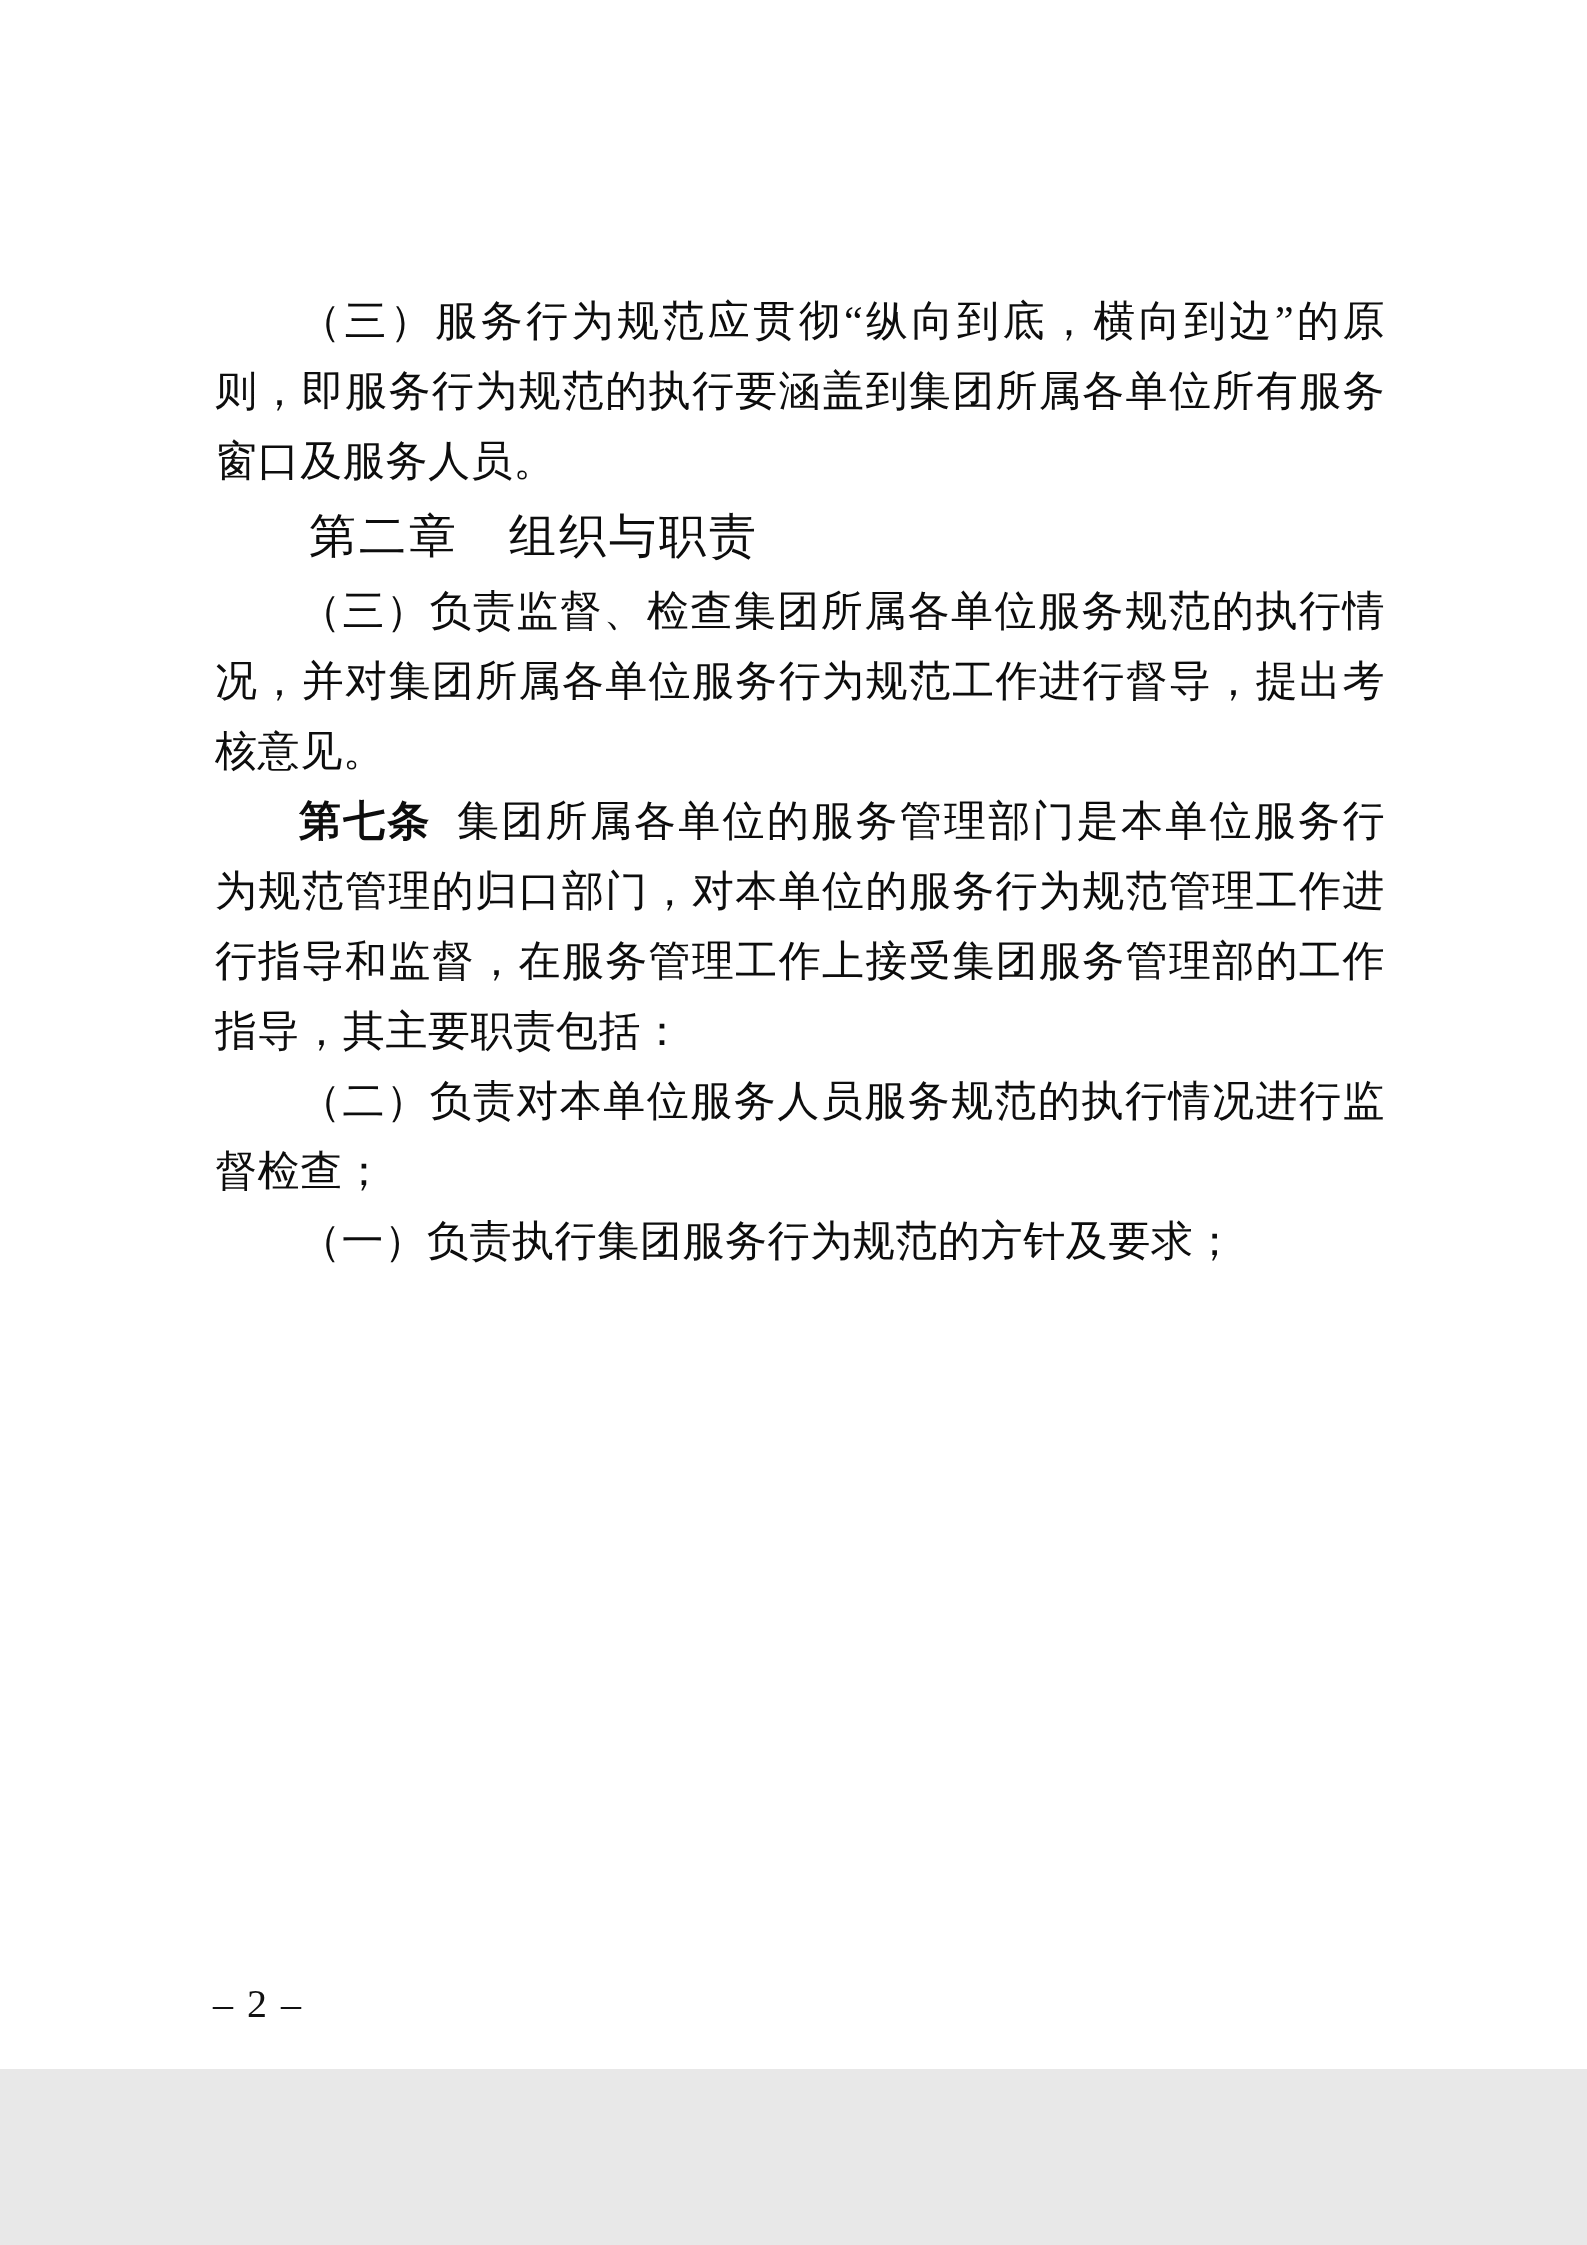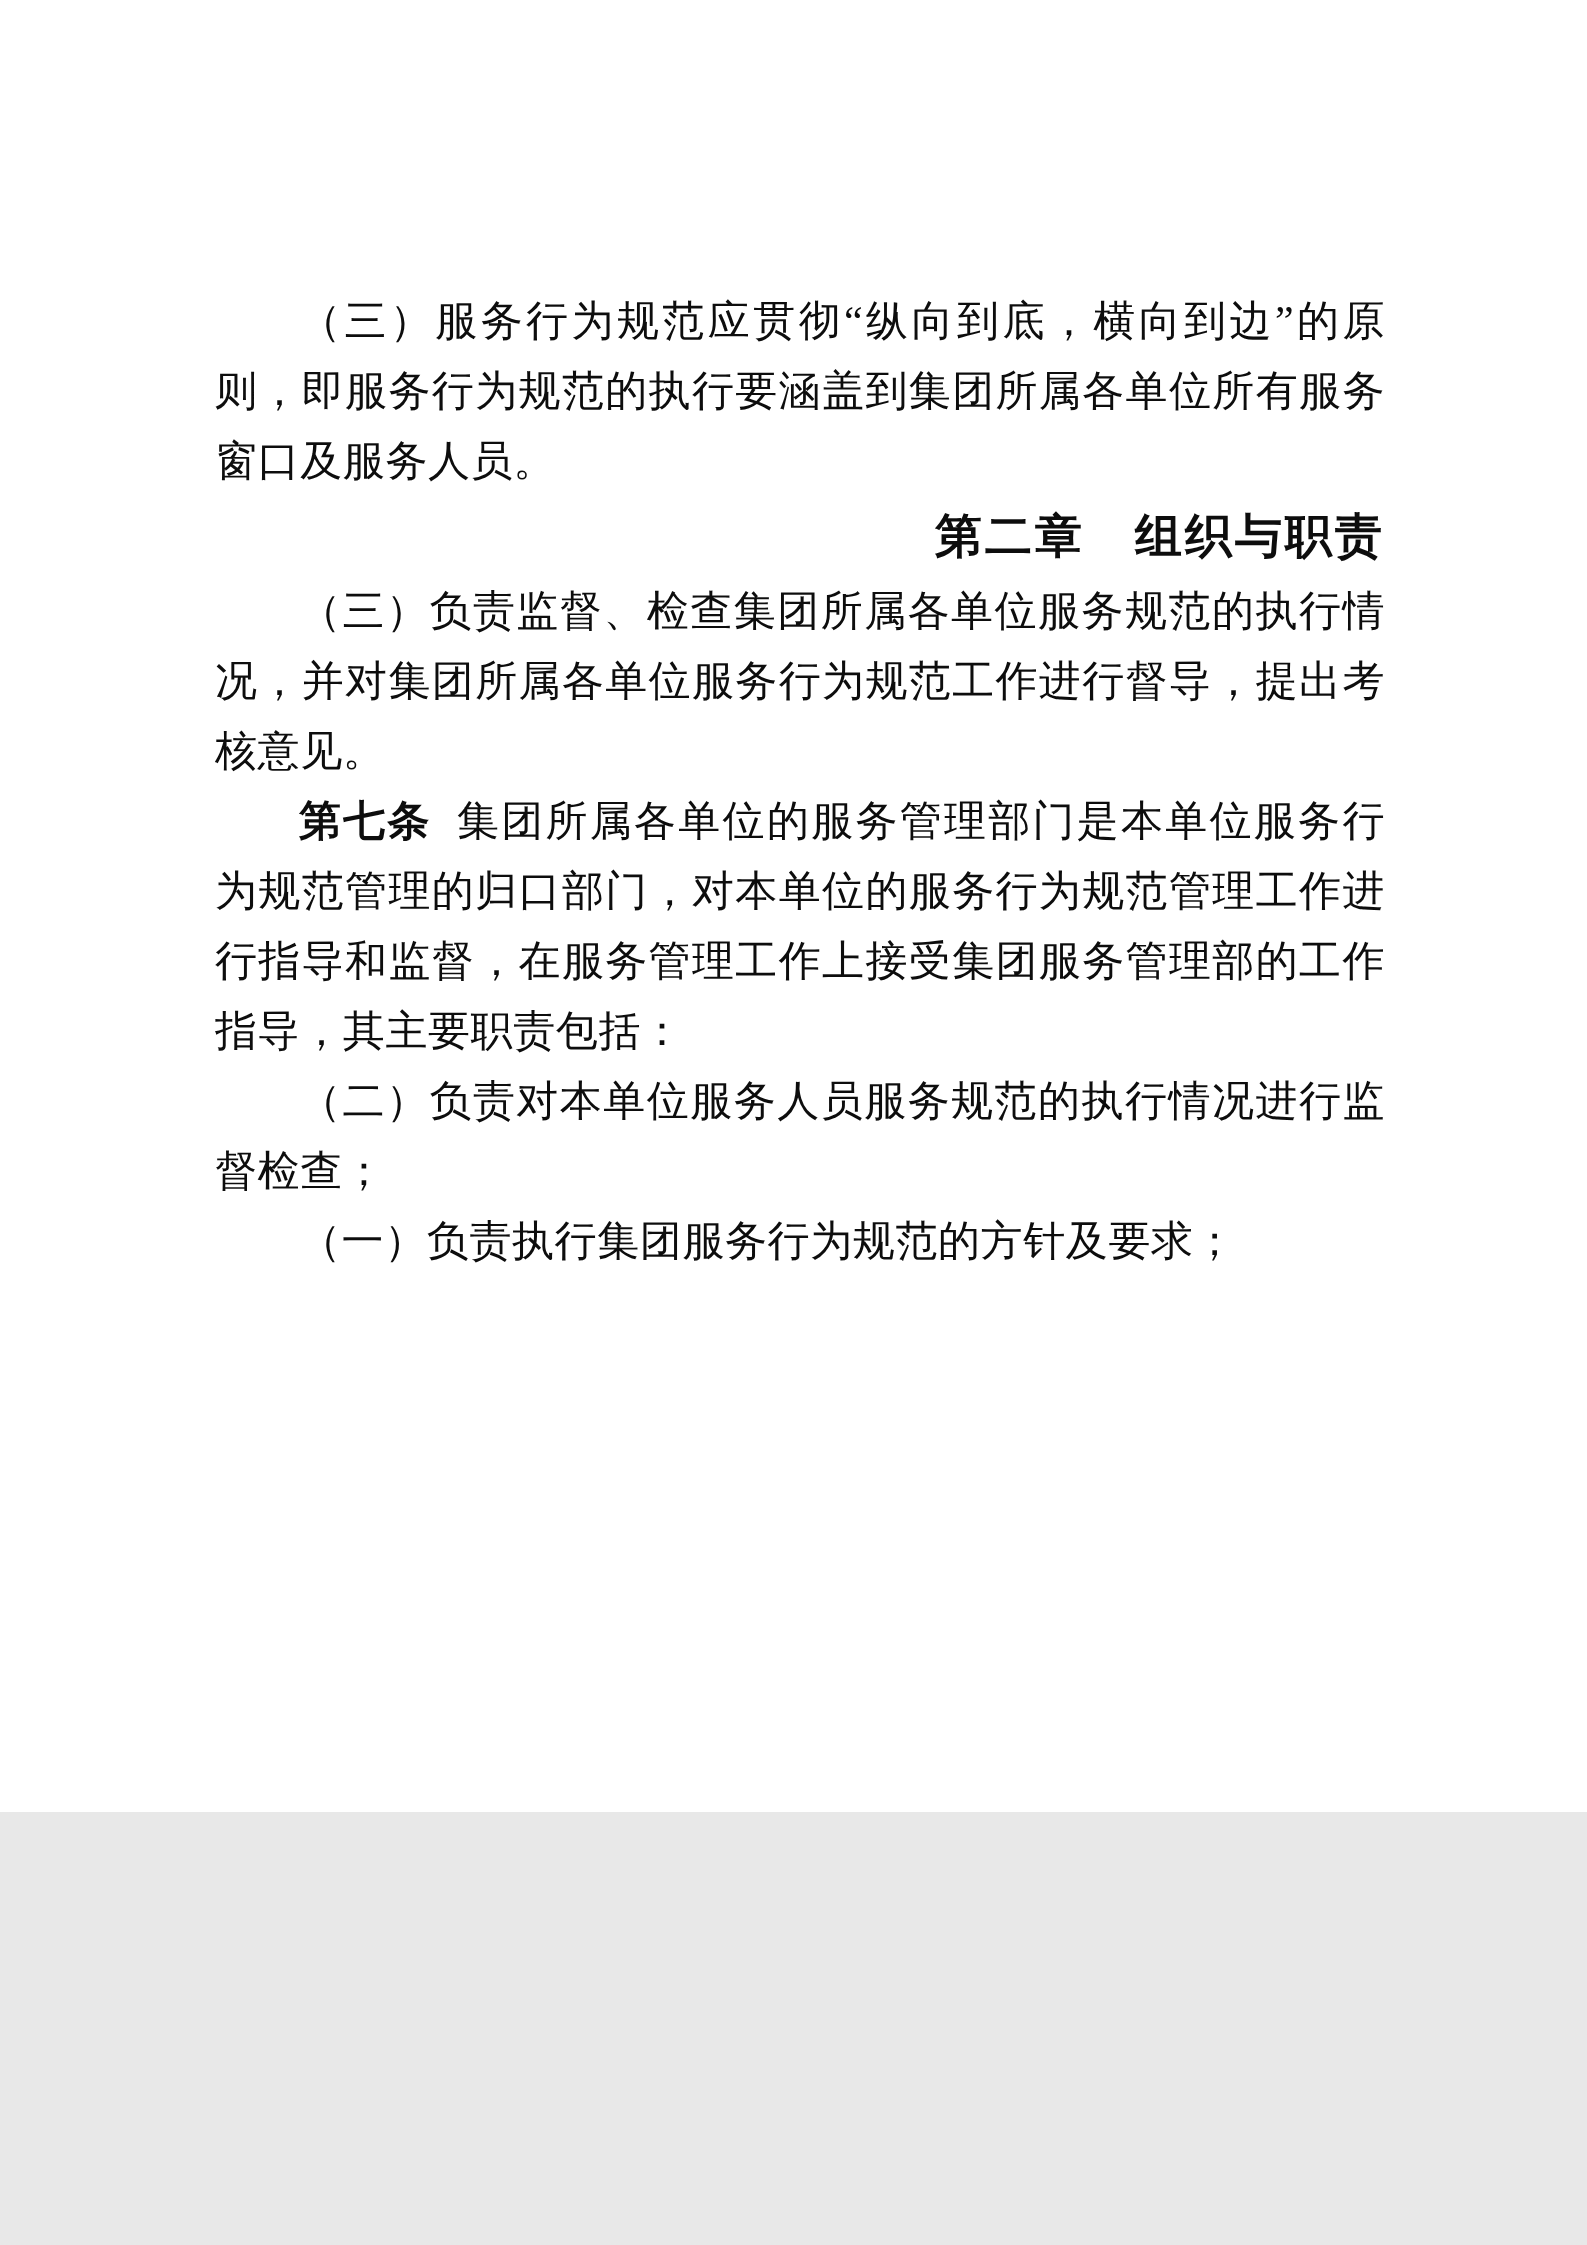--- a/index.html
+++ b/index.html
@@ -1,19 +1,19 @@
 <!DOCTYPE html>
 <html><head>
 <meta charset="utf-8">
 <style>
   html, body { margin: 0; padding: 0; background: #e8e8e8; }
   .sheet {
     position: relative;
     width: 1587px;
-    height: 1812px;
+    height: 2069px;
     background: #ffffff;
     overflow: hidden;
     font-family: "Liberation Serif", "DejaVu Serif", serif;
     color: #0d0d0d;
   }
   .text-block {
     position: absolute;
     left: 215px;
     top: 286px;
     width: 1170px;
@@ -31,23 +31,23 @@
   .term {
     font-weight: 700;
     font-family: "Liberation Sans", "DejaVu Sans", sans-serif;
   }
   .term:empty { display: none; }
   .term:not(:empty) { margin-right: 0.6em; }
   .chapter-heading {
     margin: 43px 0 32px 0;
     font-size: 47px;
     line-height: 80px;
-    font-weight: 700;
+    font-weight: 400;
     font-family: "Liberation Sans", "DejaVu Sans", sans-serif;
-    text-align: right;
+    text-align: left;
     text-indent: 0;
     letter-spacing: 3px;
   }
   .page-number {
     position: absolute;
     left: 213px;
     top: 1982px;
     font-size: 40px;
     line-height: 44px;
     letter-spacing: 2px;

